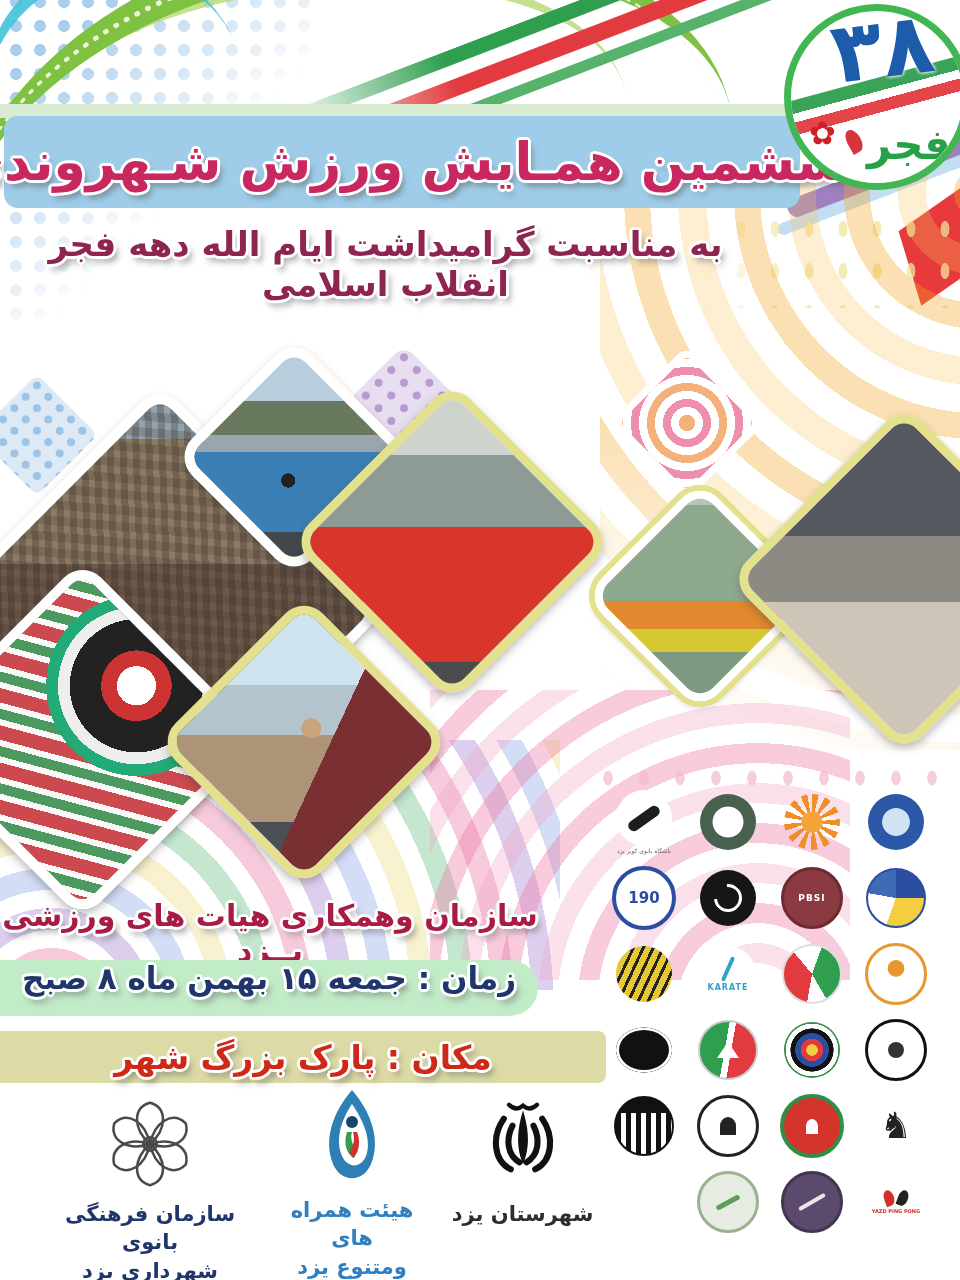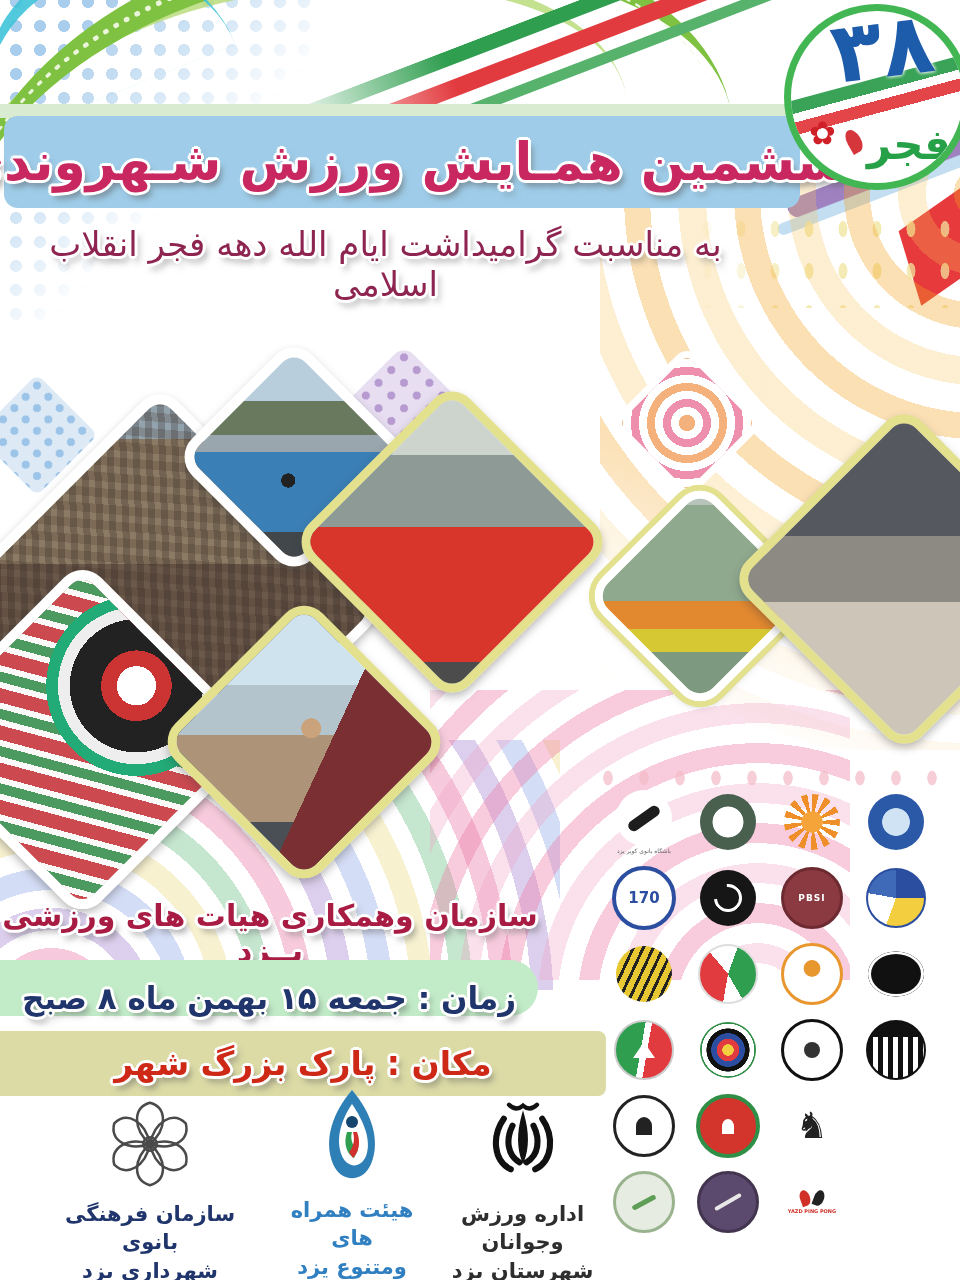--- a/index.html
+++ b/index.html
@@ -69,21 +69,21 @@
     text-shadow:-2px 0 #fff,2px 0 #fff,0 2px #fff,0 -2px #fff;}
   .fajr-flower{position:absolute;left:18px;bottom:34px;font-size:32px;color:#cf2027;line-height:1;}
   .fajr-paisley{position:absolute;left:56px;bottom:30px;width:14px;height:24px;background:#cf2027;
     border-radius:60% 60% 60% 0;transform:rotate(-30deg);opacity:.9;}
   
   .outline-w{text-shadow:-3px 0 #fff,3px 0 #fff,0 -3px #fff,0 3px #fff,-2px -2px #fff,2px -2px #fff,
     -2px 2px #fff,2px 2px #fff,4px 6px 6px rgba(90,90,90,.55);}
   .title-band{position:absolute;left:4px;top:116px;width:796px;height:92px;background:#9fcde9;
     border-radius:14px;z-index:5;display:flex;align-items:center;justify-content:center;}
   .title-band h1{margin:0;font-size:52px;font-weight:bold;color:#c8275f;white-space:nowrap;}
-  .subtitle{position:absolute;left:0;top:224px;width:771px;text-align:center;font-size:34px;font-weight:normal;
+  .subtitle{position:absolute;left:0;top:224px;width:771px;text-align:center;font-size:34px;font-weight:bold;
     color:#8e2450;z-index:5;}
   .band3{position:absolute;left:0;top:303px;width:960px;height:64px;z-index:5;
     background:linear-gradient(180deg,#e7e887,#d7dc6a);display:flex;align-items:center;justify-content:center;}
   .band3 span{font-size:34px;font-weight:bold;color:#e5341a;}
   
   .diamond{position:absolute;transform:rotate(45deg);border-radius:26px;overflow:hidden;
     box-shadow:3px 3px 8px rgba(60,60,60,.35);z-index:3;}
   .b-white{border:10px solid #fff;}
   .b-khaki{border:9px solid #e3e08e;}
   .b-wk{border:8px solid #fff;box-shadow:0 0 0 6px #e3e08e,3px 3px 8px rgba(60,60,60,.35);}
@@ -121,23 +121,23 @@
     #d8d0c4;}
   .d-arm{left:200px;top:638px;width:190px;height:190px;}
   .ph-arm{background:
     radial-gradient(circle 14px at 52% 46%,#caa37c 70%,transparent 72%),
     linear-gradient(115deg,transparent 0 55%,#7a2f33 55% 100%),
     linear-gradient(180deg,#cfe3ef 0 34%,#b4c4cd 34% 48%,#ad9478 48% 72%,#4a4f55 72% 100%);}
   
   .participation{position:absolute;left:0;top:898px;width:540px;text-align:center;font-size:30px;
     font-weight:bold;color:#a81c44;z-index:5;}
   .time-band{position:absolute;left:0;top:960px;width:538px;height:56px;background:#c2ecc8;
-    border-radius:0 28px 28px 0;display:flex;align-items:flex-end;justify-content:center;z-index:5;}
+    border-radius:0 28px 28px 0;display:flex;align-items:flex-start;justify-content:center;z-index:5;}
   .time-band span{font-size:31px;font-weight:bold;color:#20356b;}
-  .place-band{position:absolute;left:0;top:1031px;width:606px;height:65px;background:#dcdba6;
+  .place-band{position:absolute;left:0;top:1031px;width:606px;height:52px;background:#dcdba6;
     border-radius:0 8px 8px 0;display:flex;align-items:center;justify-content:center;z-index:5;}
   .place-band span{font-size:33px;font-weight:bold;color:#ce2817;}
   
   .fed-grid{position:absolute;left:602px;top:784px;width:336px;height:456px;display:grid;
     grid-template-columns:repeat(4,84px);grid-template-rows:repeat(6,76px);z-index:4;}
   .fed-cell{display:flex;flex-direction:column;align-items:center;justify-content:center;}
   .fed{width:56px;height:56px;border-radius:50%;display:flex;align-items:center;justify-content:center;
     position:relative;overflow:hidden;}
   .fed-cap{font-size:6px;color:#666;margin-top:1px;white-space:nowrap;}
   .f-skate{background:#fff;}
@@ -274,37 +274,43 @@
         <div class="fed f-assoc1"></div>
       </div>
     <div class="fed-cell">
         <div class="fed f-sun"></div>
       </div>
     <div class="fed-cell">
         <div class="fed f-medallion"></div>
       </div>
 
     <div class="fed-cell">
-        <div class="fed f-120">170</div>
+        <div class="fed f-120">190</div>
       </div>
     <div class="fed-cell">
         <div class="fed f-handball">
           <i></i>
         </div>
       </div>
     <div class="fed-cell">
         <div class="fed f-pbsi">PBSI</div>
       </div>
     <div class="fed-cell">
         <div class="fed f-volley"></div>
       </div>
 
     <div class="fed-cell">
         <div class="fed f-tiger"></div>
       </div>
+    <div class="fed-cell">
+      <div class="fed f-karate">
+          <i></i>
+          <span>KARATE</span>
+        </div>
+    </div>
     <div class="fed-cell">
         <div class="fed f-tkd"></div>
       </div>
     <div class="fed-cell">
         <div class="fed f-sportassoc"></div>
       </div>
 
     <div class="fed-cell">
         <div class="fed f-karateyazd"></div>
       </div>
@@ -402,18 +408,17 @@
       <svg width="88" height="96" viewBox="0 0 100 110" fill="none" stroke="#111" stroke-width="7" stroke-linecap="round">
         <path d="M50 22 C45 40 44 58 50 74 C56 58 55 40 50 22 Z" fill="#111" stroke-width="3"></path>
         <path d="M28 26 C14 46 16 74 36 84"></path>
         <path d="M72 26 C86 46 84 74 64 84"></path>
         <path d="M38 34 C30 50 32 68 46 76"></path>
         <path d="M62 34 C70 50 68 68 54 76"></path>
         <path d="M34 10 q8 8 16 1 q8 7 16 -1" stroke-width="5"></path>
       </svg>
     </div>
     <div class="org-cap" dir="rtl">
-      <div>اداره ورزش وجوانان</div>
       <div>شهرستان یزد</div>
     </div>
   </div>
 
 </div>
 
 </body></html>

